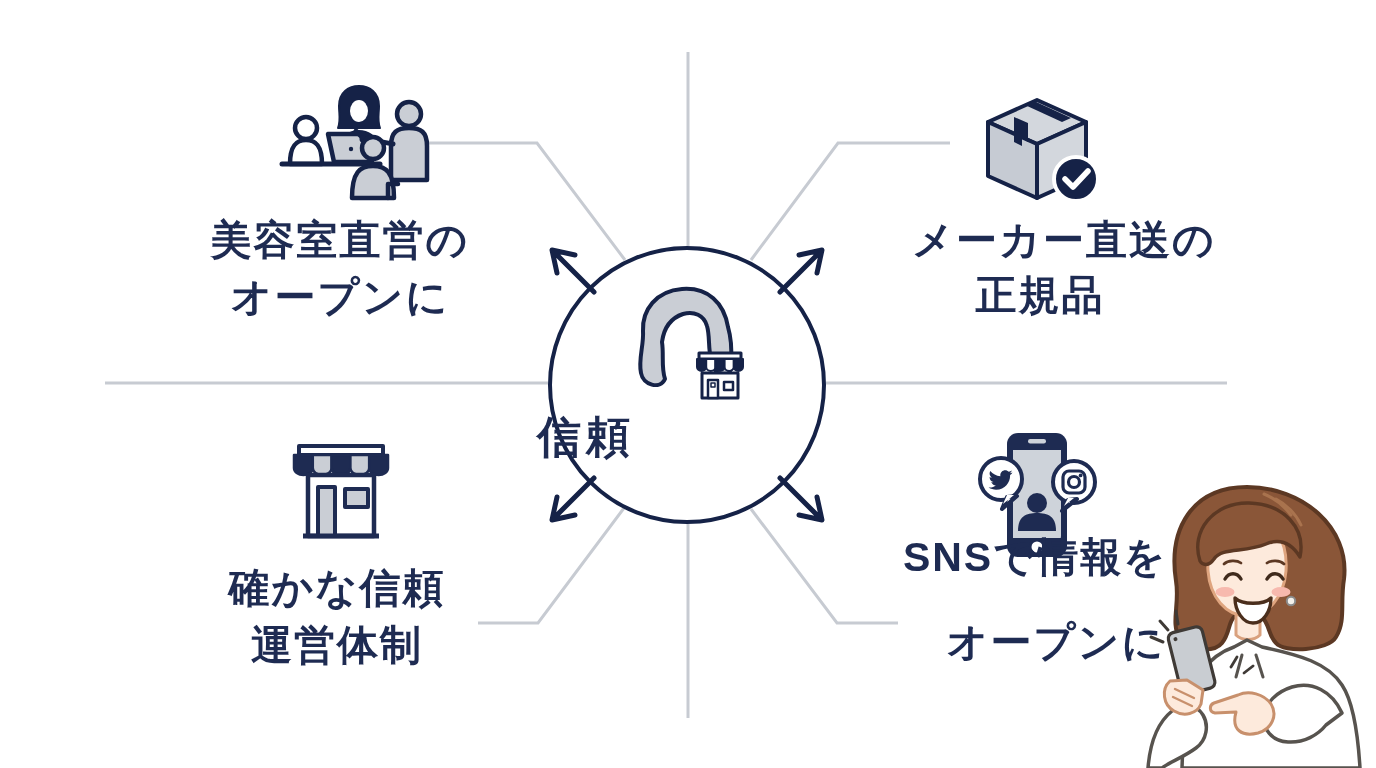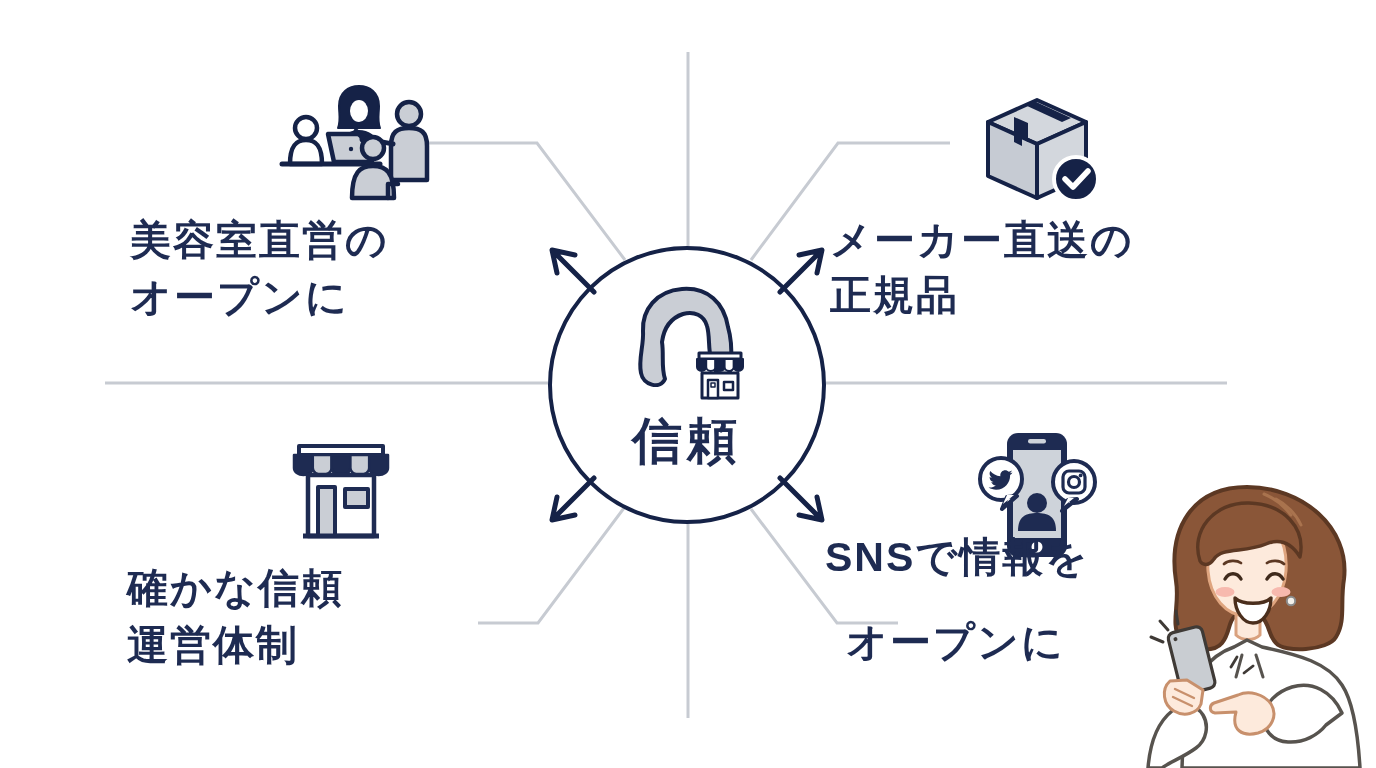--- a/index.html
+++ b/index.html
@@ -5,34 +5,34 @@
   html,body{margin:0;padding:0;}
   body{
     width:1376px;height:768px;position:relative;overflow:hidden;
     background:#ffffff;
     font-family:"Liberation Sans","DejaVu Sans",sans-serif;
   }
   .abs{position:absolute;}
   .label{
     position:absolute;
     width:420px;
-    text-align:left;
+    text-align:center;
     color:#1e2b52;
     font-size:41px;
     font-weight:800;
     line-height:57px;
     letter-spacing:2px;
     white-space:nowrap;
   }
   .center-label{
     position:absolute;
     left:537px;top:408px;width:300px;
-    text-align:center;
+    text-align:left;
     color:#1e2b52;
-    font-size:50px;
+    font-size:44px;
     font-weight:800;
     letter-spacing:5px;
   }
 </style>
 </head>
 <body>
 
 <svg class="abs" style="left:0;top:0" width="1376" height="768" viewBox="0 0 1376 768">
   <g stroke="#c7cbd2" stroke-width="3" fill="none">
     <path d="M688,52 V246"></path>
@@ -97,21 +97,21 @@
   <g stroke="#152247" stroke-linejoin="round">
     <path d="M65,6 L114,28 L65,50 L16,28 Z" fill="#d3d7dd" stroke-width="4"></path>
     <path d="M16,28 L65,50 L65,104 L16,82 Z" fill="#c6cbd3" stroke-width="4"></path>
     <path d="M65,50 L114,28 L114,82 L65,104 Z" fill="#d3d7dd" stroke-width="4"></path>
     <path d="M53,11 L62,7 L99,24 L90,28 Z" fill="#152247" stroke="none"></path>
     <path d="M42,23 L56,29 L56,48 L50,44 L50,52 L42,48 Z" fill="#152247" stroke="none"></path>
   </g>
   <circle cx="104" cy="85" r="22" fill="#152247" stroke="#ffffff" stroke-width="4"></circle>
   <path d="M93,85 L101,93 L116,77" fill="none" stroke="#ffffff" stroke-width="5.5" stroke-linecap="round" stroke-linejoin="round"></path>
 </svg>
-<div class="label" style="left:830px;top:212px">メーカー直送の</div>
+<div class="label" style="left:854px;top:212px">メーカー直送の</div>
 <div class="label" style="left:830px;top:267px">正規品</div>
 
 <svg class="abs" style="left:288px;top:444px" width="106" height="98" viewBox="0 0 106 98">
   <g stroke="#1e2b52" stroke-linejoin="round">
     <rect x="11" y="2" width="84" height="9" fill="#ffffff" stroke-width="4"></rect>
     <path d="M6,11 h18.8 v13 a9.4,7 0 0 1 -18.8,0 Z" fill="#1e2b52" stroke-width="2.5"></path>
     <path d="M24.8,11 h18.8 v13 a9.4,7 0 0 1 -18.8,0 Z" fill="#caced5" stroke-width="2.5"></path>
     <path d="M43.6,11 h18.8 v13 a9.4,7 0 0 1 -18.8,0 Z" fill="#1e2b52" stroke-width="2.5"></path>
     <path d="M62.4,11 h18.8 v13 a9.4,7 0 0 1 -18.8,0 Z" fill="#caced5" stroke-width="2.5"></path>
     <path d="M81.2,11 h18.8 v13 a9.4,7 0 0 1 -18.8,0 Z" fill="#1e2b52" stroke-width="2.5"></path>

